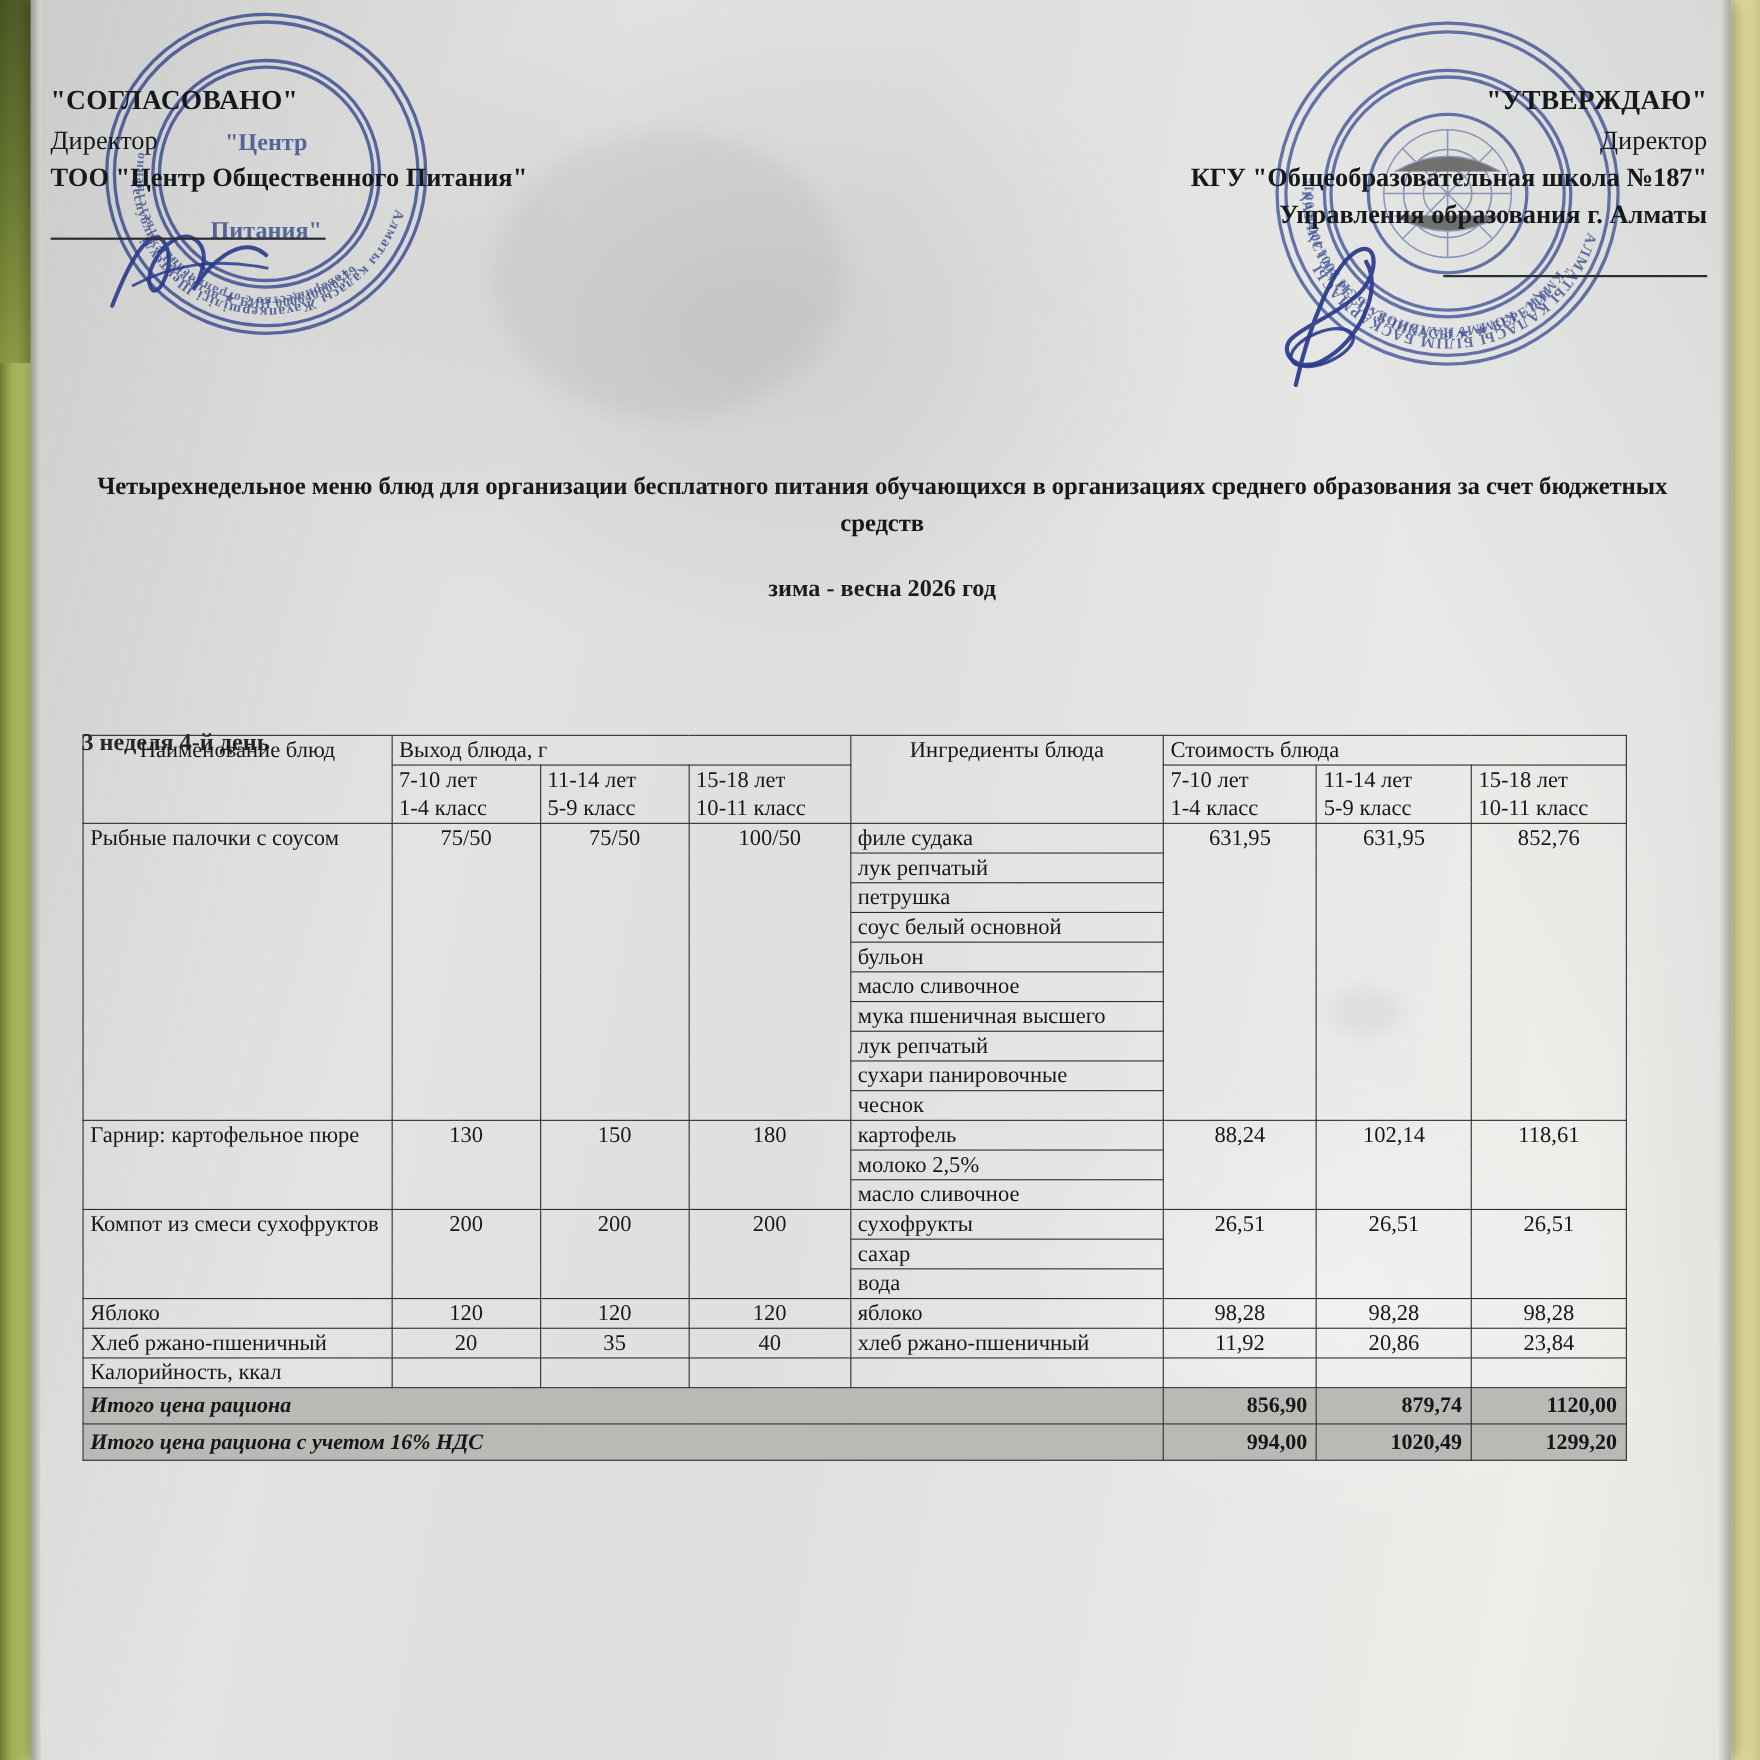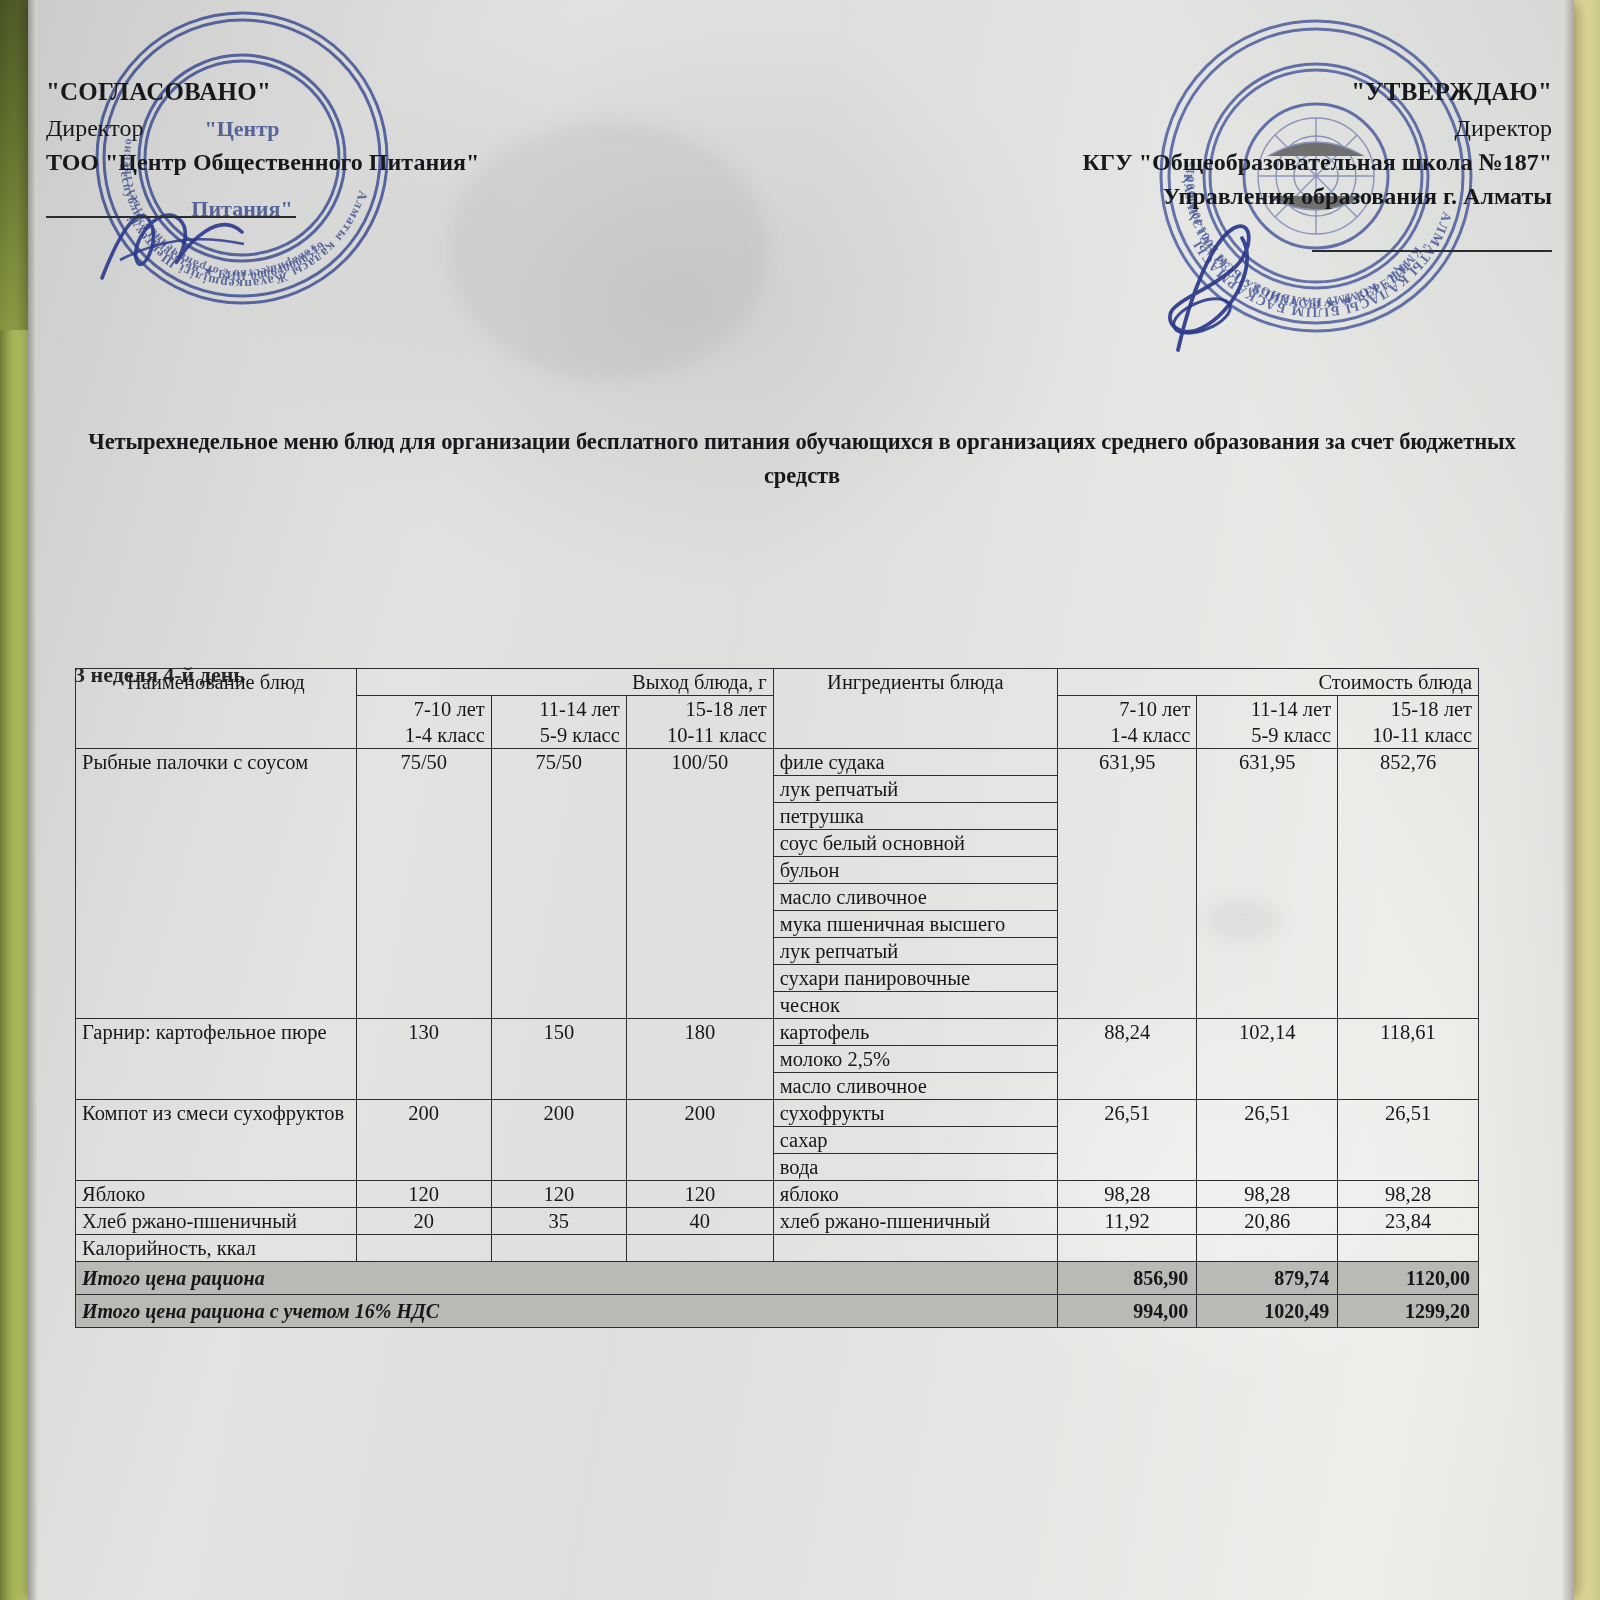--- a/index.html
+++ b/index.html
@@ -97,22 +97,22 @@
     background:rgba(255,255,255,.06);
   }
   table.menu td, table.menu th{
     border:1.6px solid #2b2d31;
     padding:0 6px;
     font-weight:normal;
     font-size:20.5px;
     vertical-align:top;
     line-height:26px;
   }
-  th.grp{text-align:right;font-weight:bold;font-size:21px;padding:7px 4px;}
-  th.sub{text-align:right;font-weight:bold;font-size:19.5px;padding:6px 2px;line-height:25px;margin-left:20px;}
+  th.grp{text-align:left;font-weight:bold;font-size:21px;padding:7px 4px;}
+  th.sub{text-align:left;font-weight:bold;font-size:19.5px;padding:6px 2px;line-height:25px;margin-left:20px;}
   th.vert{text-align:center;font-weight:bold;font-size:21px;vertical-align:middle;}
   td.name{font-size:20.5px;padding-top:6px;}
   td.num{text-align:center;padding-top:6px;}
   td.ing{font-size:20px;line-height:25px;padding:3px 8px;height:24px;}
   td.cost{text-align:center;padding-top:6px;}
   tr.totrow td{background:#b9bab6;font-style:italic;font-weight:bold;font-size:20px;
                padding-top:2px;padding-bottom:2px;line-height:28px;}
   tr.totrow td.cost{font-style:normal;text-align:right;padding-right:8px;}
   td.kcal{font-weight:bold;font-size:20px;padding-top:4px;}
 
@@ -219,20 +219,21 @@
       <div class="hdr-right">
         <div class="l1">"УТВЕРЖДАЮ"</div>
         <div class="l2">Директор</div>
         <div class="l3">КГУ  "Общеобразовательная школа №187"</div>
         <div class="l3">Управления образования г. Алматы</div>
         <div class="sigline"></div>
       </div>
     </div>
 
     <div class="doc-title">Четырехнедельное меню блюд для организации бесплатного питания обучающихся в организациях среднего образования за счет бюджетных средств</div>
+    <div class="season">зима - весна 2026 год</div>
     <div class="weekday">3 неделя 4-й день</div>
 
     <table class="menu">
       <colgroup>
         <col class="c-name">
           <col class="c-w1">
           <col class="c-w2">
           <col class="c-w3">
         <col class="c-ing">
           <col class="c-p1">

